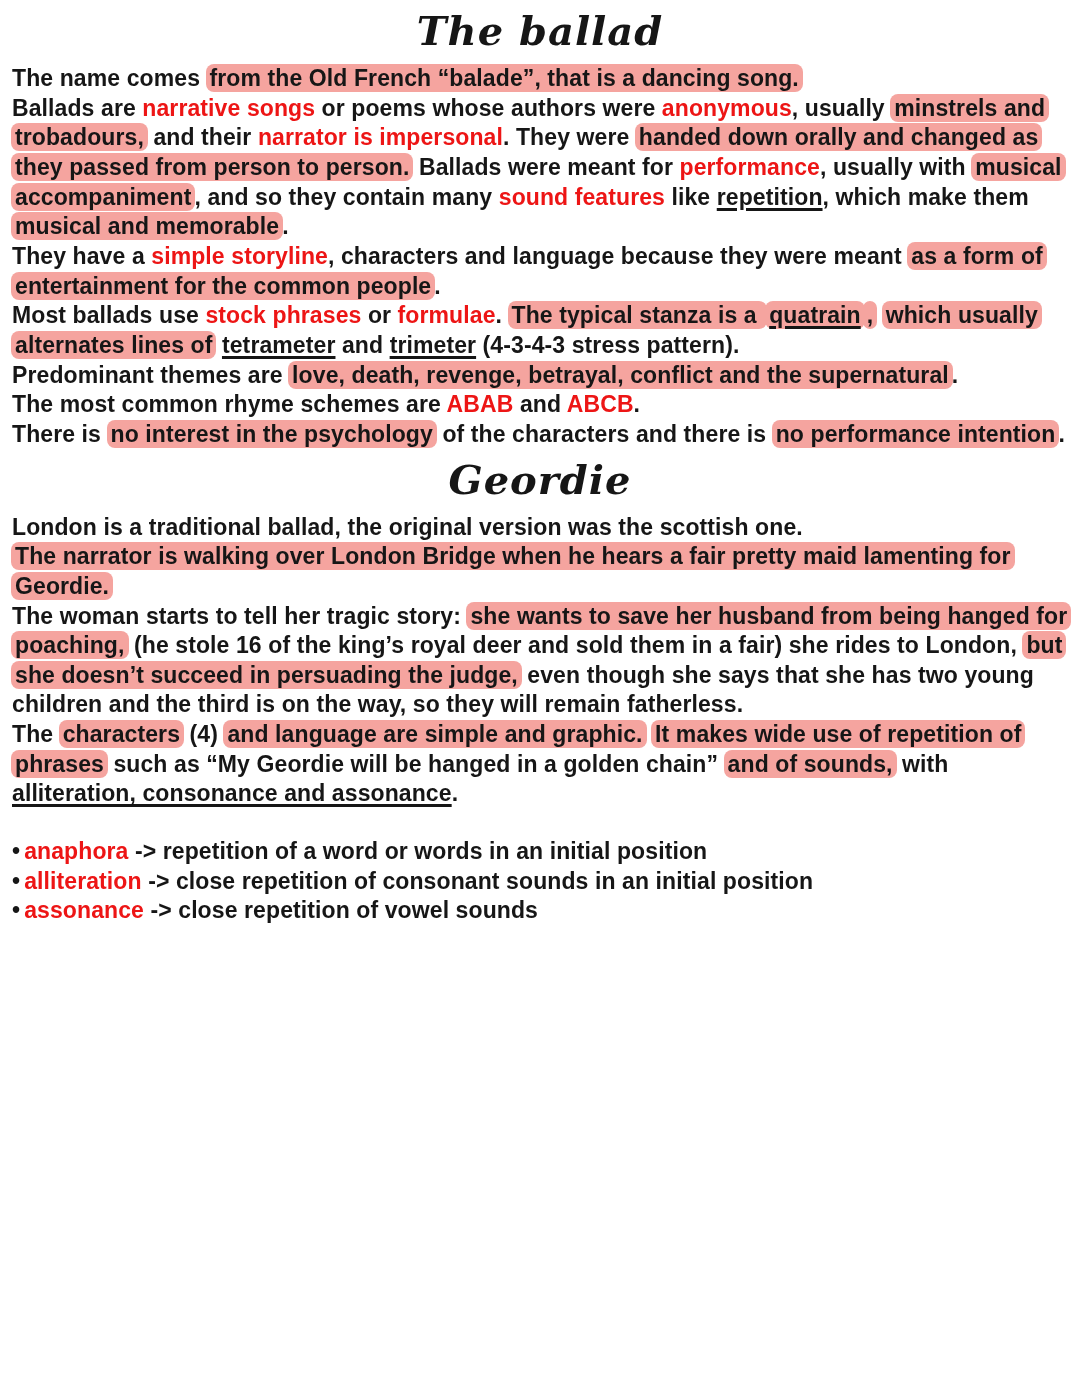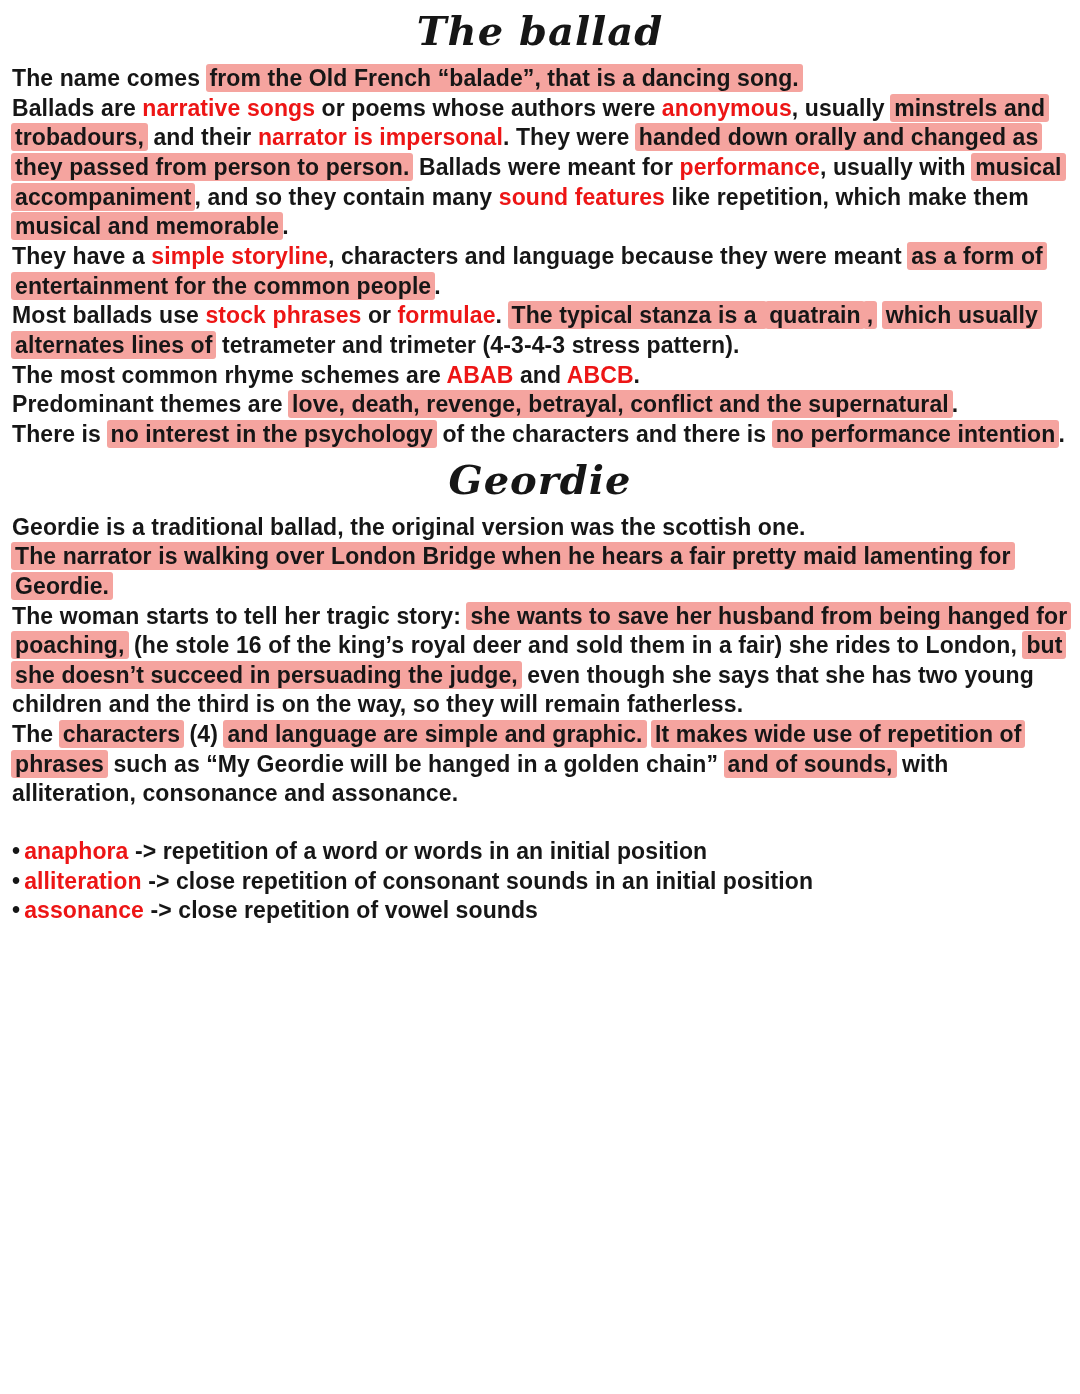--- a/index.html
+++ b/index.html
@@ -32,49 +32,50 @@
     text-align: center;
     margin: 2px 0 10px 0;
     letter-spacing: 1px;
     color: var(--ink, #161616);
   }
   .doc-title:not(:first-child) { margin-top: 7px; }
   .para { margin: 0; }
   .s-red { color: var(--red, #ed1515); }
   .s-hl {
     background: var(--highlight, #f5a49f);
-    border-radius: 3px;
+    border-radius: 8px;
     padding: 1px 4px;
     margin: 0 -1px;
     -webkit-box-decoration-break: clone;
     box-decoration-break: clone;
   }
   .s-u {
+    text-decoration: underline;
     text-decoration-thickness: 2.5px;
     text-underline-offset: 3px;
   }
   .s-hl.s-u { text-decoration-color: var(--ink, #161616); }
   .spacer { height: 28px; }
   .bullet .dot { margin-right: 4px; }
 </style>
 </head>
 <body>
 
 <div class="page">
   <div class="doc">
       <h2 class="doc-title"><span>The ballad</span></h2>
       <p class="para"><span>The name comes </span><span class="s-hl">from the Old French “balade”, that is a dancing song.</span></p>
       <p class="para"><span>Ballads are </span><span class="s-red">narrative songs</span><span> or poems whose authors were </span><span class="s-red">anonymous</span><span>, usually </span><span class="s-hl">minstrels and trobadours,</span><span> and their </span><span class="s-red">narrator is impersonal</span><span>. They were </span><span class="s-hl">handed down orally and changed as they passed from person to person.</span><span> Ballads were meant for </span><span class="s-red">performance</span><span>, usually with </span><span class="s-hl">musical accompaniment</span><span>, and so they contain many </span><span class="s-red">sound features</span><span> like </span><span class="s-u">repetition</span><span>, which make them </span><span class="s-hl">musical and memorable</span><span>.</span></p>
       <p class="para"><span>They have a </span><span class="s-red">simple storyline</span><span>, characters and language because they were meant </span><span class="s-hl">as a form of entertainment for the common people</span><span>.</span></p>
       <p class="para"><span>Most ballads use </span><span class="s-red">stock phrases</span><span> or </span><span class="s-red">formulae</span><span>. </span><span class="s-hl">The typical stanza is a </span><span class="s-hl s-u">quatrain</span><span class="s-hl">,</span><span> </span><span class="s-hl">which usually alternates lines of</span><span> </span><span class="s-u">tetrameter</span><span> and </span><span class="s-u">trimeter</span><span> (4-3-4-3 stress pattern).</span></p>
+      <p class="para"><span>Predominant themes are </span><span class="s-hl">love, death, revenge, betrayal, conflict and the supernatural</span><span>.</span></p>
       <p class="para"><span>The most common rhyme schemes are </span><span class="s-red">ABAB</span><span> and </span><span class="s-red">ABCB</span><span>.</span></p>
-      <p class="para"><span>Predominant themes are </span><span class="s-hl">love, death, revenge, betrayal, conflict and the supernatural</span><span>.</span></p>
       <p class="para"><span>There is </span><span class="s-hl">no interest in the psychology</span><span> of the characters and there is </span><span class="s-hl">no performance intention</span><span>.</span></p>
       <h2 class="doc-title"><span>Geordie</span></h2>
-      <p class="para"><span>Geordie is a traditional ballad, the original version was the scottish one.</span></p>
+      <p class="para"><span>London is a traditional ballad, the original version was the scottish one.</span></p>
       <p class="para"><span class="s-hl">The narrator is walking over London Bridge when he hears a fair pretty maid lamenting for Geordie.</span></p>
       <p class="para"><span>The woman starts to tell her tragic story: </span><span class="s-hl">she wants to save her husband from being hanged for poaching,</span><span> (he stole 16 of the king’s royal deer and sold them in a fair) she rides to London, </span><span class="s-hl">but she doesn’t succeed in persuading the judge,</span><span> even though she says that she has two young children and the third is on the way, so they will remain fatherless.</span></p>
       <p class="para"><span>The </span><span class="s-hl">characters</span><span> (4) </span><span class="s-hl">and language are simple and graphic.</span><span> </span><span class="s-hl">It makes wide use of repetition of phrases</span><span> such as “My Geordie will be hanged in a golden chain” </span><span class="s-hl">and of sounds,</span><span> with </span><span class="s-u">alliteration, consonance and assonance</span><span>.</span></p>
       <div class="spacer"></div>
       <p class="para bullet"><span class="dot">•</span><span class="s-red">anaphora</span><span> -&gt; repetition of a word or words in an initial position</span></p>
       <p class="para bullet"><span class="dot">•</span><span class="s-red">alliteration</span><span> -&gt; close repetition of consonant sounds in an initial position</span></p>
       <p class="para bullet"><span class="dot">•</span><span class="s-red">assonance</span><span> -&gt; close repetition of vowel sounds</span></p>
     </div>
 </div>
 

